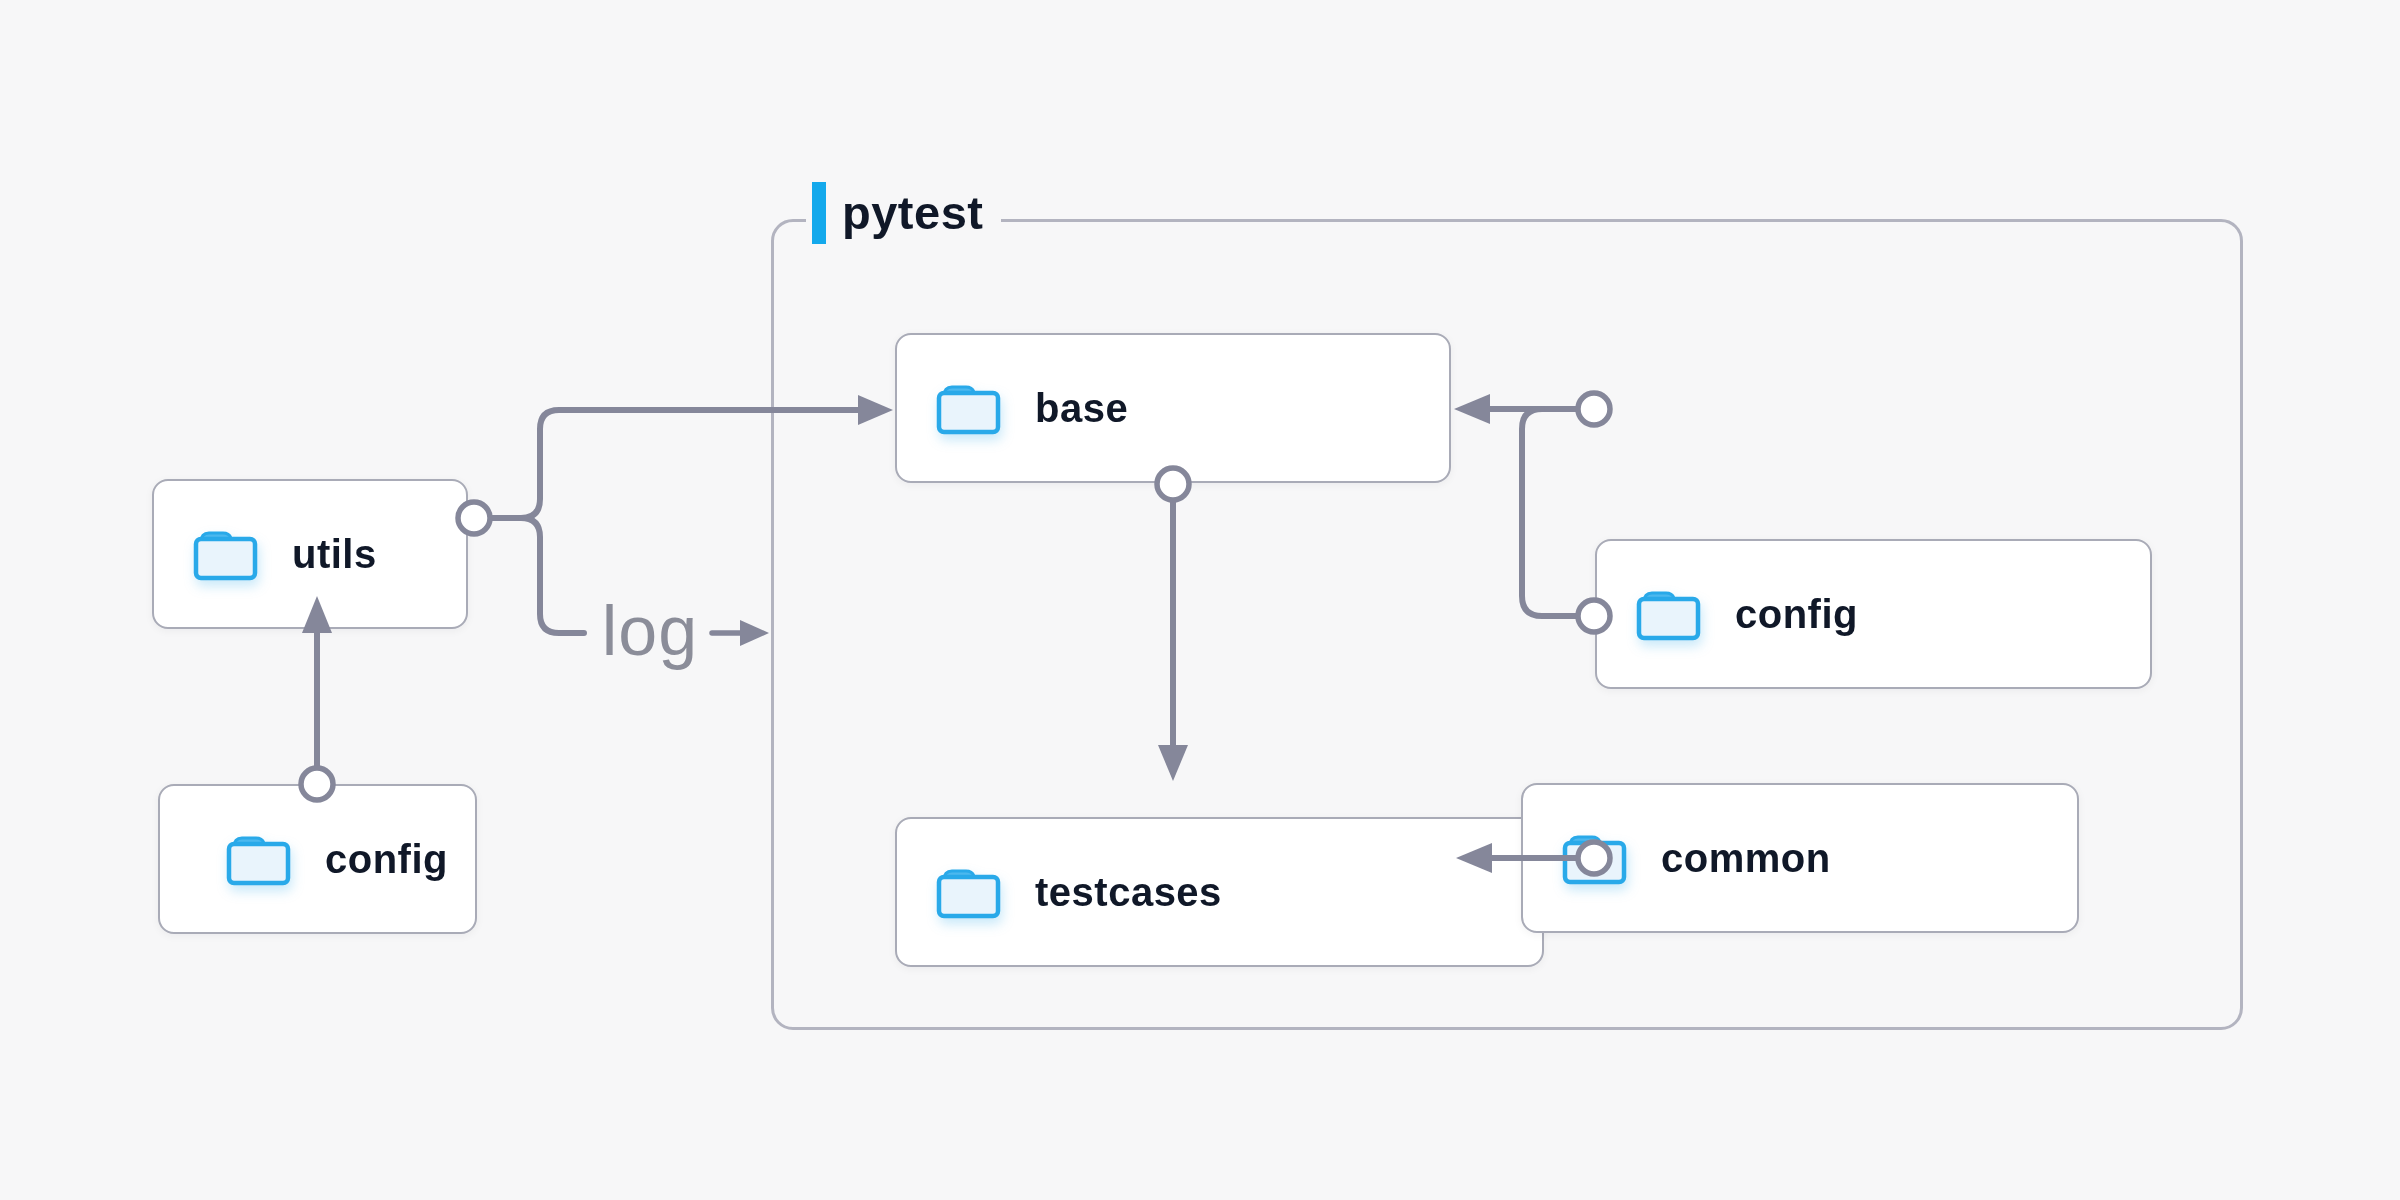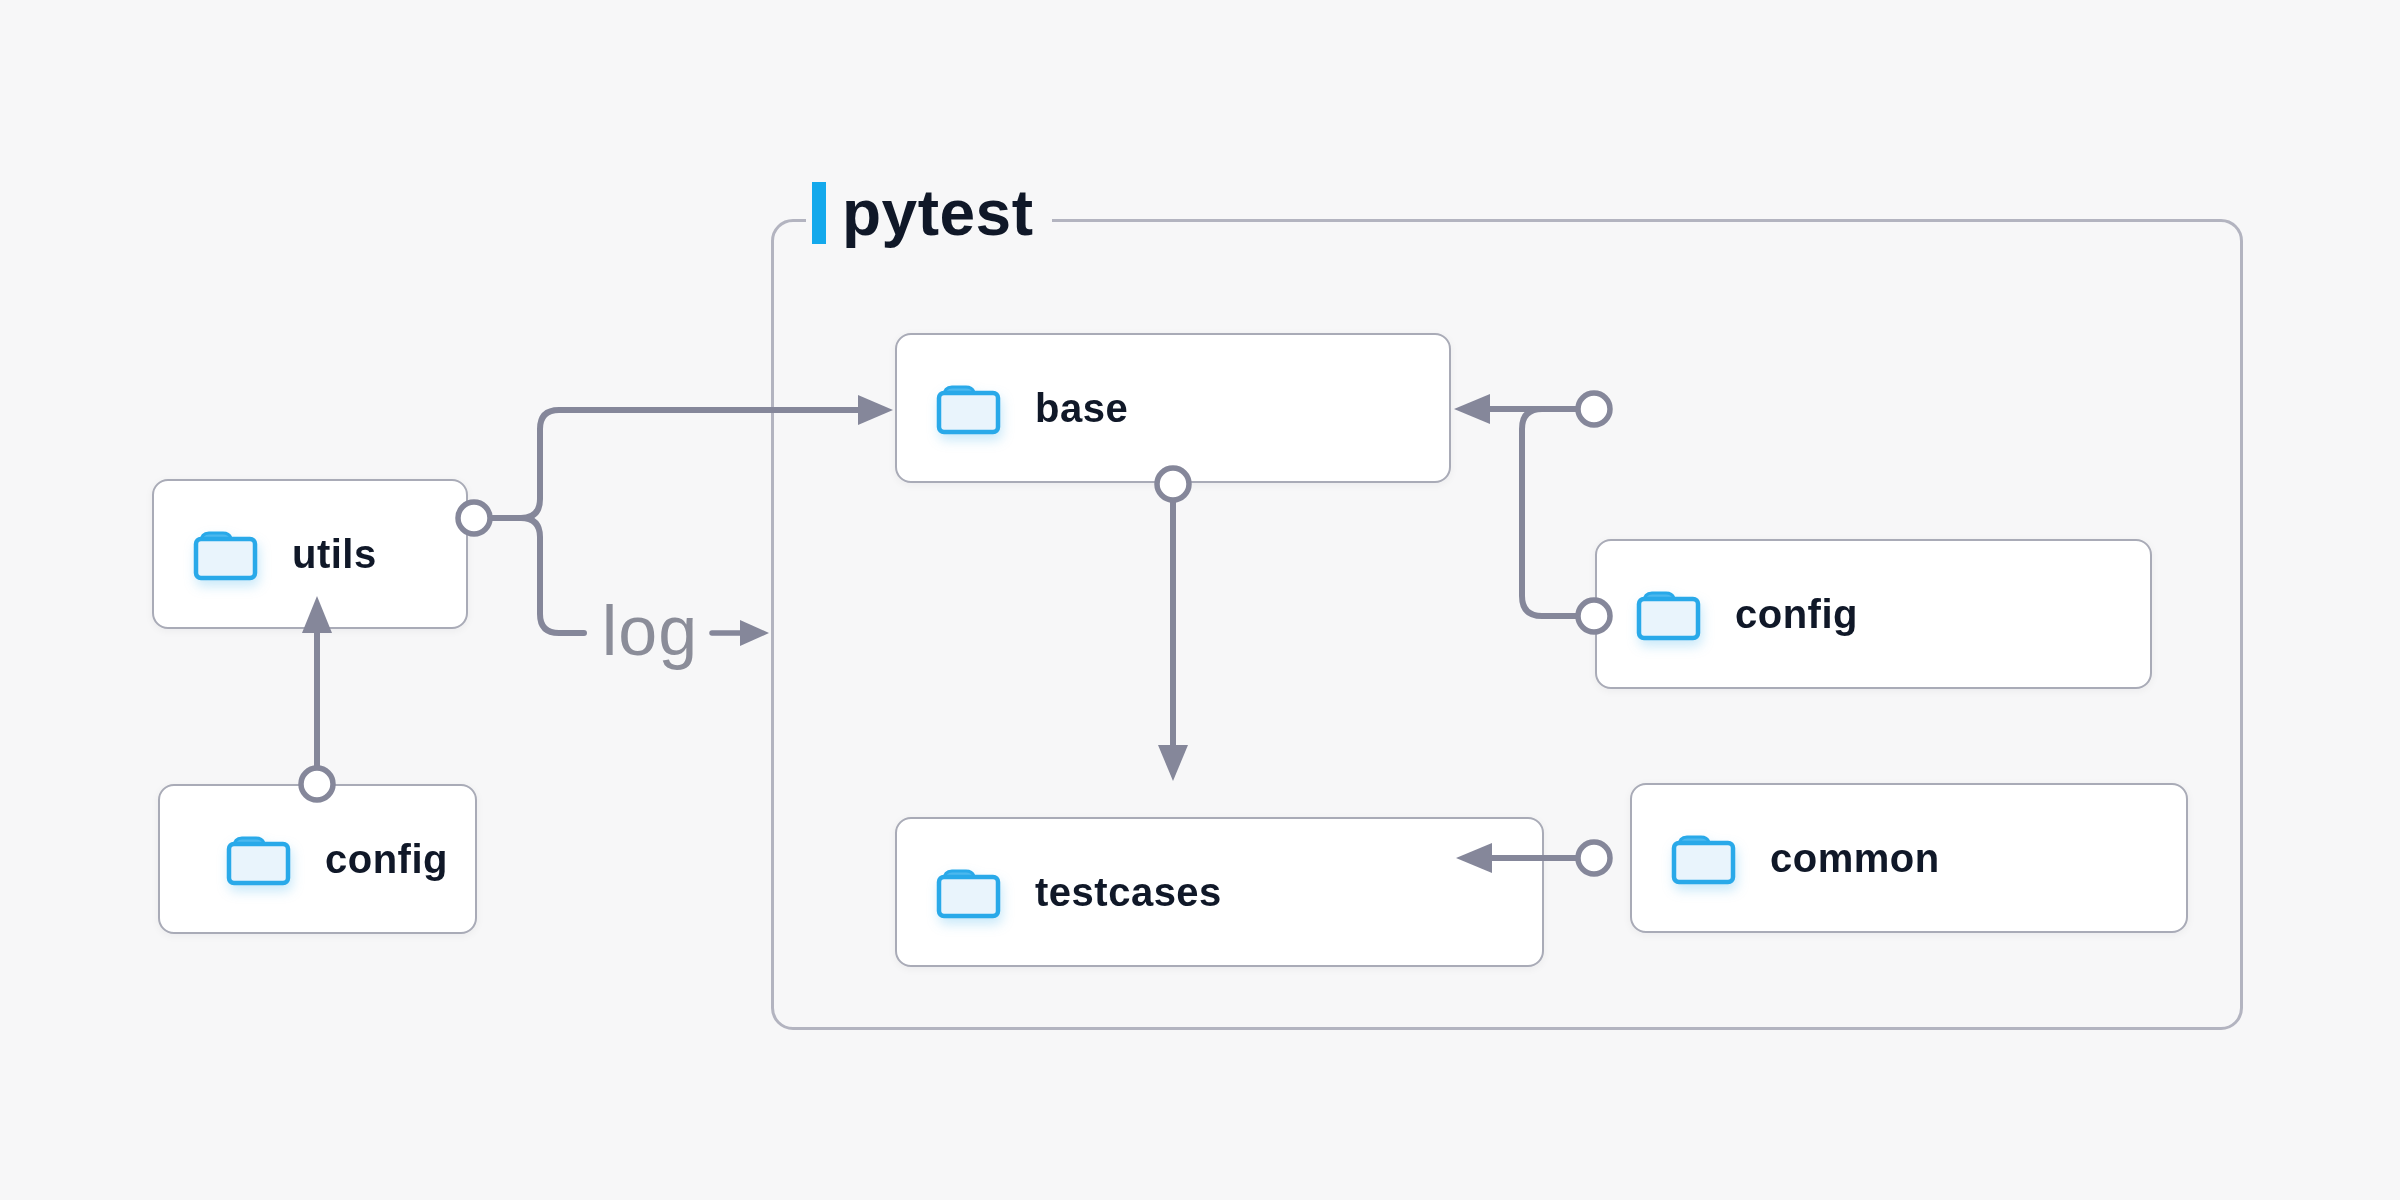--- a/index.html
+++ b/index.html
@@ -28,21 +28,21 @@
     background:#f7f7f8;
     padding:0 18px 0 6px;
     z-index:3;
   }
   .accent-bar{
     width:14px;height:62px;
     background:#14a9ec;
     display:inline-block;
   }
   .group-label-text{
-    font-size:64px;font-weight:700;color:#101828;
+    font-size:47px;font-weight:700;color:#101828;
     letter-spacing:0.5px;
     line-height:66px;
   }
 
   
   .node{
     position:absolute;height:150px;
     background:#ffffff;
     border:2.5px solid #a9abb7;
     border-radius:16px;
@@ -51,21 +51,21 @@
     gap:34px;padding-left:38px;
     box-shadow:0 2px 8px rgba(16,24,40,0.05);
     z-index:2;
   }
   #node-utils    {left:152px; top:443px; width:316px;margin-top:36px;}
   #node-config   {left:158px; top:784px; width:319px;justify-content:center;}
   #node-base     {left:895px; top:333px; width:556px;}
   #node-pymilvus {left:1595px;top:333px; width:557px;}
   #node-check    {left:1595px;top:539px; width:557px;}
   #node-testcases{left:895px; top:783px; width:649px;margin-top:34px;}
-  #node-common   {left:1630px;top:783px; width:558px;}
+  #node-common   {left:1521px;top:783px; width:558px;}
   .node-label{
     font-size:40px;font-weight:700;color:#101828;
     letter-spacing:0.5px;
   }
   .folder-icon{
     flex:0 0 auto;
     filter:drop-shadow(2px 6px 6px rgba(41,169,233,0.25));
   }
 
   

